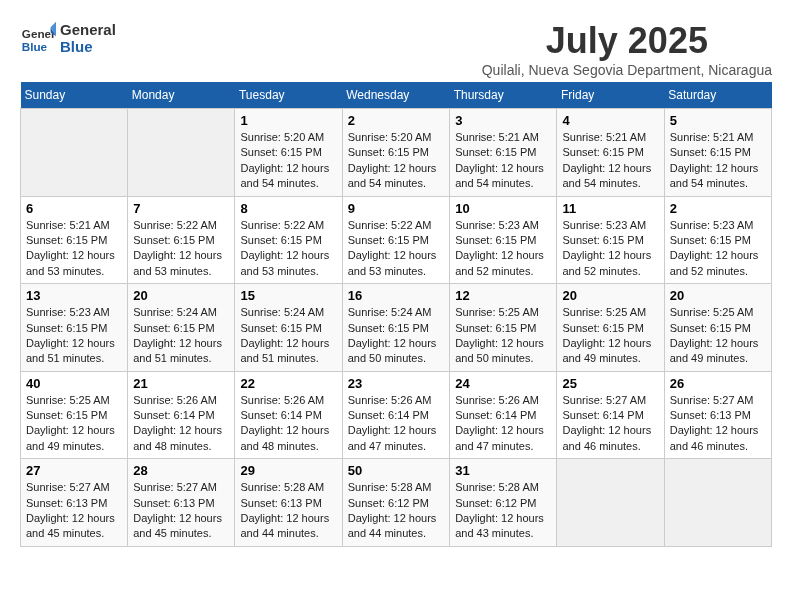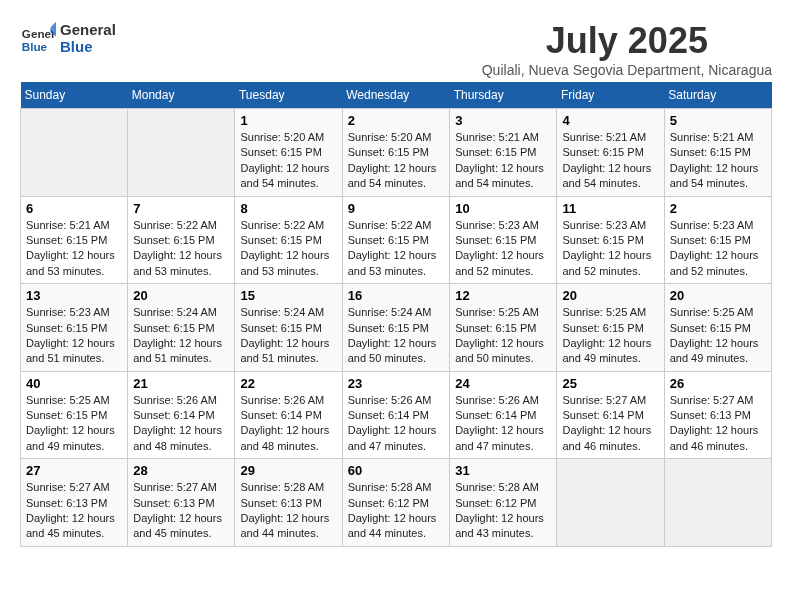--- a/index.html
+++ b/index.html
@@ -234,21 +234,21 @@
         </td>
         <td>
           <span class="day-num">28</span>
           <div class="cell-text">Sunrise: 5:27 AM<br>Sunset: 6:13 PM<br>Daylight: 12 hours and 45 minutes.</div>
         </td>
         <td>
           <span class="day-num">29</span>
           <div class="cell-text">Sunrise: 5:28 AM<br>Sunset: 6:13 PM<br>Daylight: 12 hours and 44 minutes.</div>
         </td>
         <td>
-          <span class="day-num">60</span>
+          <span class="day-num">50</span>
           <div class="cell-text">Sunrise: 5:28 AM<br>Sunset: 6:12 PM<br>Daylight: 12 hours and 44 minutes.</div>
         </td>
         <td>
           <span class="day-num">31</span>
           <div class="cell-text">Sunrise: 5:28 AM<br>Sunset: 6:12 PM<br>Daylight: 12 hours and 43 minutes.</div>
         </td>
         <td class="empty-cell"></td>
         <td class="empty-cell"></td>
       </tr>
     </tbody>

